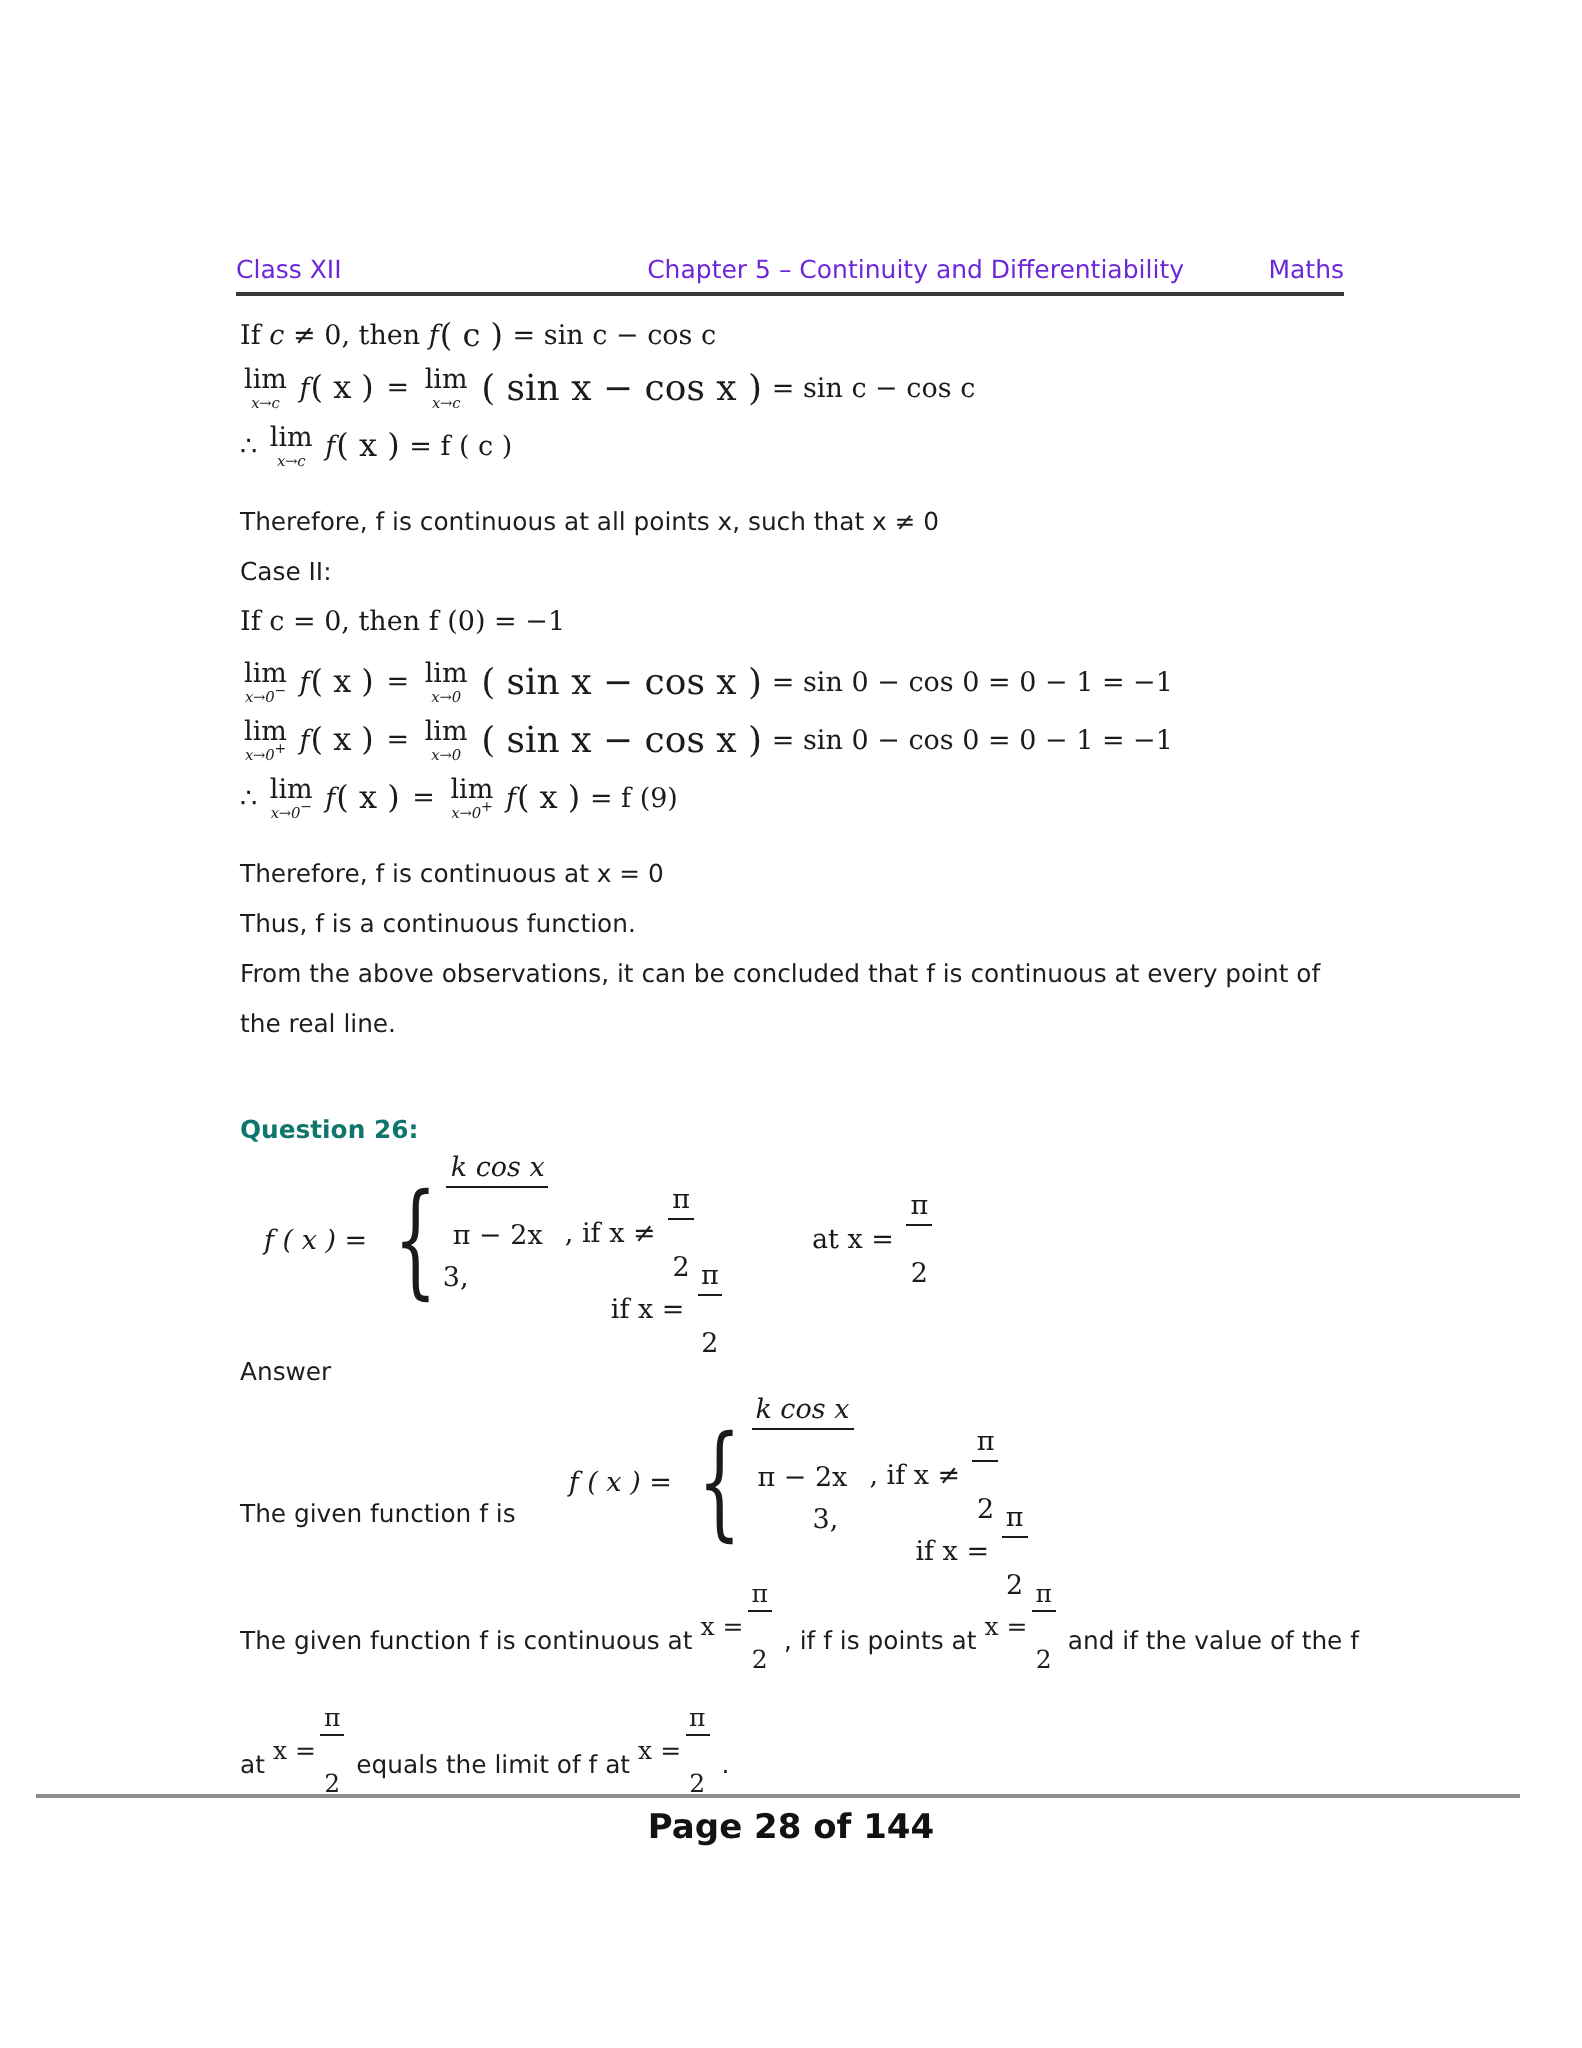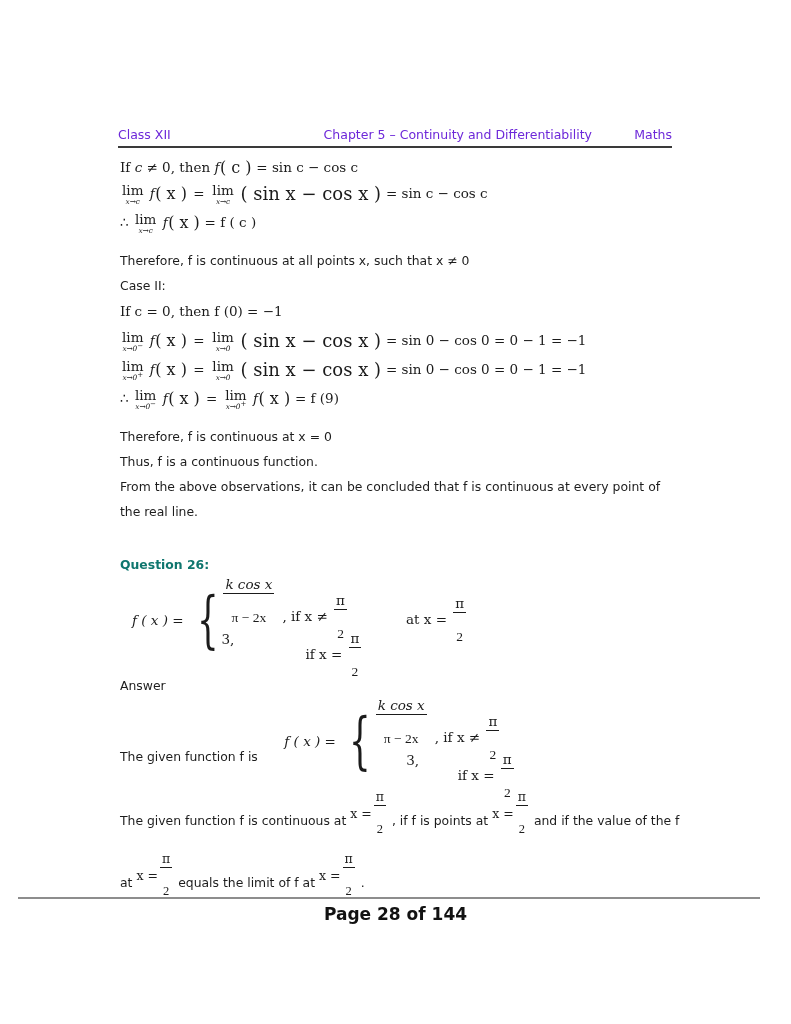--- a/index.html
+++ b/index.html
@@ -140,21 +140,20 @@
   .frac > .num {
     display: block;
     padding: 0 2px 0px 2px;
     border-bottom: 1.1px solid #1b1b1b;
     line-height: 1.25;
   }
   .frac > .den {
     display: block;
     padding: 16px 2px 0 2px;
     line-height: 1.25;
-    font-family: Liberation Serif, serif;
   }
 
   
   .piecewise {
     display: inline-flex;
     align-items: center;
     vertical-align: middle;
   }
   .pw-brace {
     font-family: "DejaVu Serif", serif;

